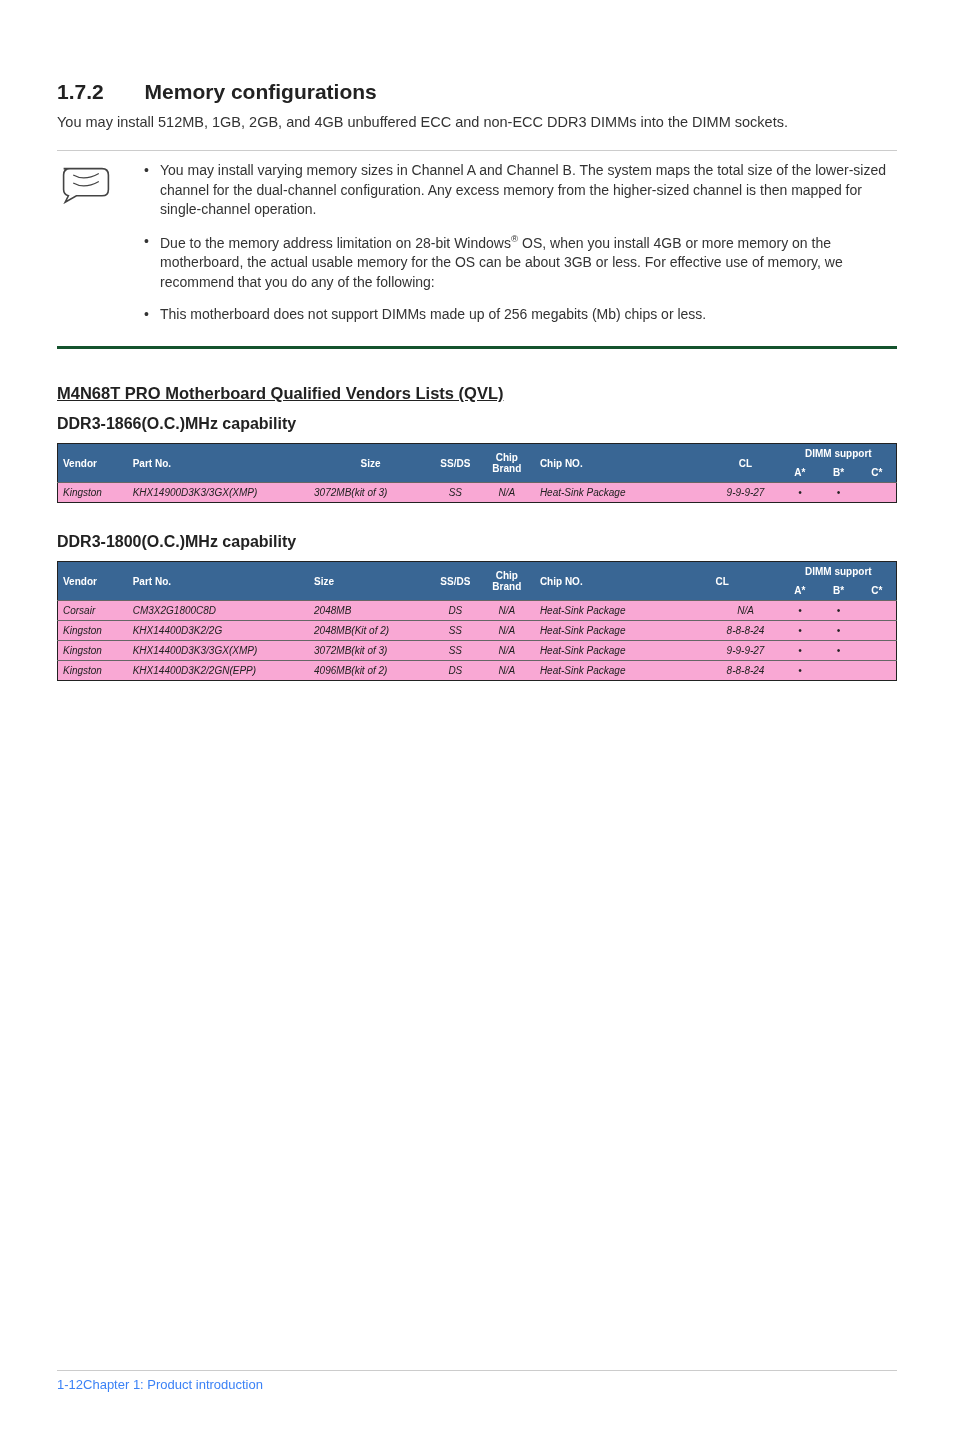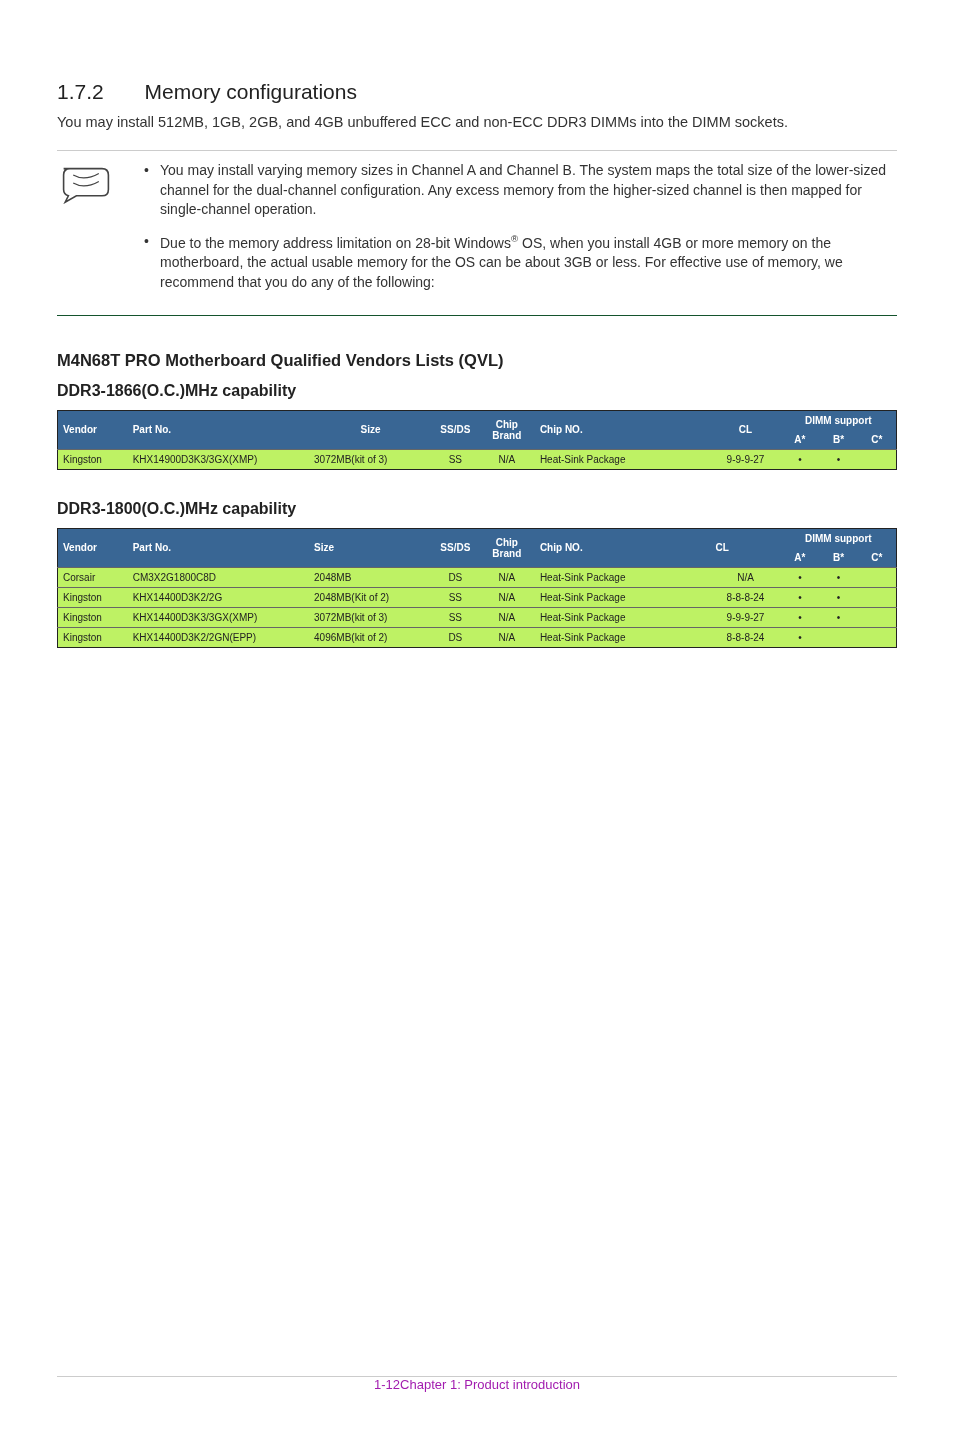--- a/index.html
+++ b/index.html
@@ -12,36 +12,36 @@
       font-family: Arial, Helvetica, sans-serif;
       background: #fff;
       width: 954px;
       height: 1432px;
       position: relative;
       padding: 80px 57px 40px 57px;
     }
     
     .section-heading {
       font-size: 21px;
-      font-weight: normal;
+      font-weight: bold;
       color: #222;
       margin-bottom: 8px;
     }
     
     .intro-text {
       font-size: 14.5px;
       color: #333;
       line-height: 1.4;
       margin-bottom: 18px;
     }
     
     .note-box {
       display: flex;
       border-top: 1px solid #ccc;
-      border-bottom: 1px solid #14532d;
+      border-bottom: 3px solid #14532d;
       padding: 10px 0;
       margin-bottom: 35px;
     }
     
     .note-icon {
       width: 85px;
       flex-shrink: 0;
       padding-top: 5px;
       padding-left: 5px;
     }
@@ -96,20 +96,21 @@
     .sup {
       font-size: 0.7em;
       vertical-align: super;
     }
     
     .qvl-heading {
       font-size: 16.5px;
       font-weight: bold;
       color: #222;
       margin-bottom: 12px;
+      text-decoration: underline;
     }
     
     .capability-heading {
       font-size: 16px;
       font-weight: bold;
       color: #222;
       margin-bottom: 10px;
       margin-top: 2px;
     }
     
@@ -140,42 +141,44 @@
       border-top: 1px solid #666;
       color: #222;
       vertical-align: middle;
     }
     
     .mem-table td.center {
       text-align: center;
     }
     
     .mem-table tbody tr {
-      background: #bef264;
+      background: #f9a8d4;
+      font-style: italic;
     }
 
     .col-vendor { width: 60px; }
     .col-part { width: 155px; }
     .col-size { width: 105px; }
     .col-ssds { width: 35px; }
     .col-chipbrand { width: 48px; }
     .col-chipno { width: 150px; margin-left: 36px; }
     .col-cl { width: 60px; margin-top: 14px; }
     .col-dimm { width: 33px; }
     
     .footer {
       position: absolute;
       bottom: 40px;
       left: 57px;
       right: 57px;
       border-top: 1px solid #ccc;
+      padding-top: 6px;
       display: flex;
-      justify-content: center;
+      justify-content: flex-start;
       font-size: 13px;
-      color: #a21caf;
+      color: #3b82f6;
     }
   </style>
 </head>
 <body>
 
 <div class="section-heading">
   <span>1.7.2</span>
   &nbsp;&nbsp;&nbsp;&nbsp;&nbsp;
   <span>Memory configurations</span>
 </div>
@@ -191,20 +194,21 @@
     </svg>
   </div>
   <div class="note-content">
     <ul class="bullet-list">
       <li>You may install varying memory sizes in Channel A and Channel B. The system maps the total size of the lower-sized channel for the dual-channel configuration. Any excess memory from the higher-sized channel is then mapped for single-channel operation.</li>
       <li>
         <span>Due to the memory address limitation on 28-bit Windows</span><span class="sup">®</span><span> OS, when you install 4GB or more memory on the motherboard, the actual usable memory for the OS can be about 3GB or less. For effective use of memory, we recommend that you do any of the following:</span>
         <ul class="sub-list">
         </ul>
       </li>
+      <li>This motherboard does not support DIMMs made up of 256 megabits (Mb) chips or less.</li>
     </ul>
   </div>
 </div>
 
 <div class="qvl-heading">M4N68T PRO Motherboard Qualified Vendors Lists (QVL)</div>
 
 <div class="capability-heading">DDR3-1866(O.C.)MHz capability</div>
 
 <table class="mem-table">
   <thead>

